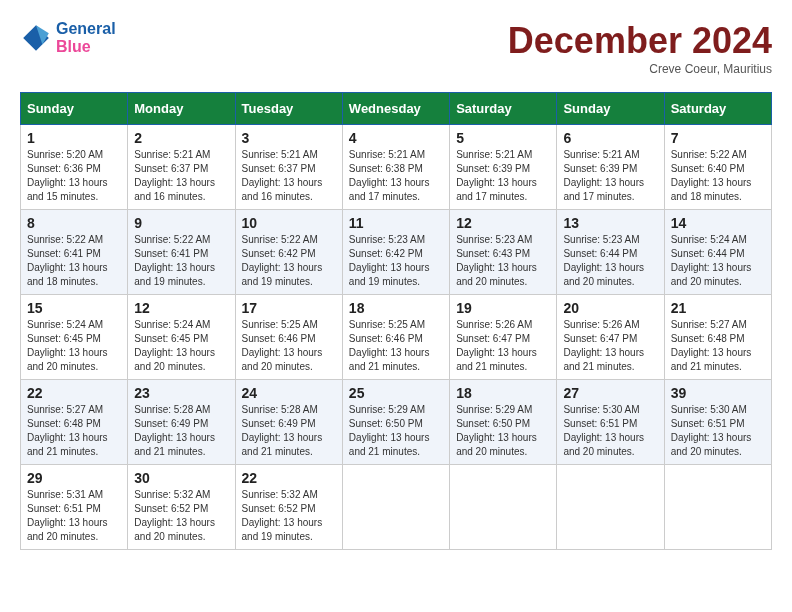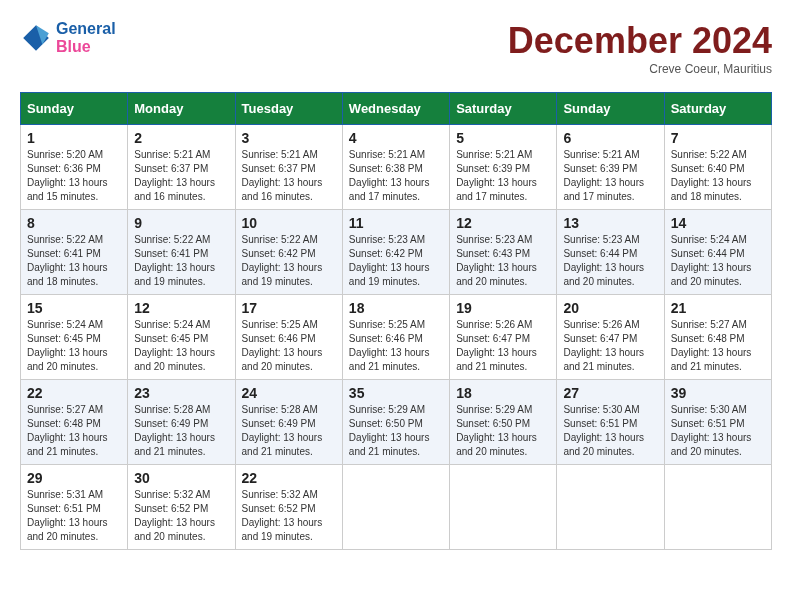--- a/index.html
+++ b/index.html
@@ -281,21 +281,21 @@
 and 21 minutes.</div>
           </td>
           <td>
             <span class="day-number">24</span>
             <div class="day-info" style="white-space: pre-line;">Sunrise: 5:28 AM
 Sunset: 6:49 PM
 Daylight: 13 hours
 and 21 minutes.</div>
           </td>
           <td>
-            <span class="day-number">35</span>
+            <span class="day-number">25</span>
             <div class="day-info" style="white-space: pre-line;">Sunrise: 5:29 AM
 Sunset: 6:50 PM
 Daylight: 13 hours
 and 21 minutes.</div>
           </td>
           <td>
             <span class="day-number">18</span>
             <div class="day-info" style="white-space: pre-line;">Sunrise: 5:29 AM
 Sunset: 6:50 PM
 Daylight: 13 hours

